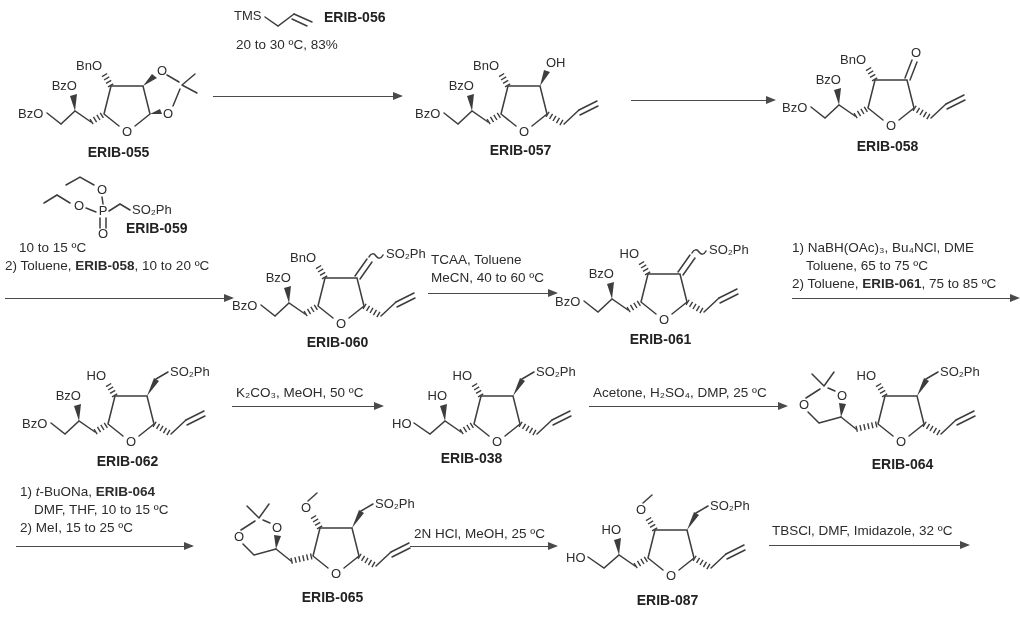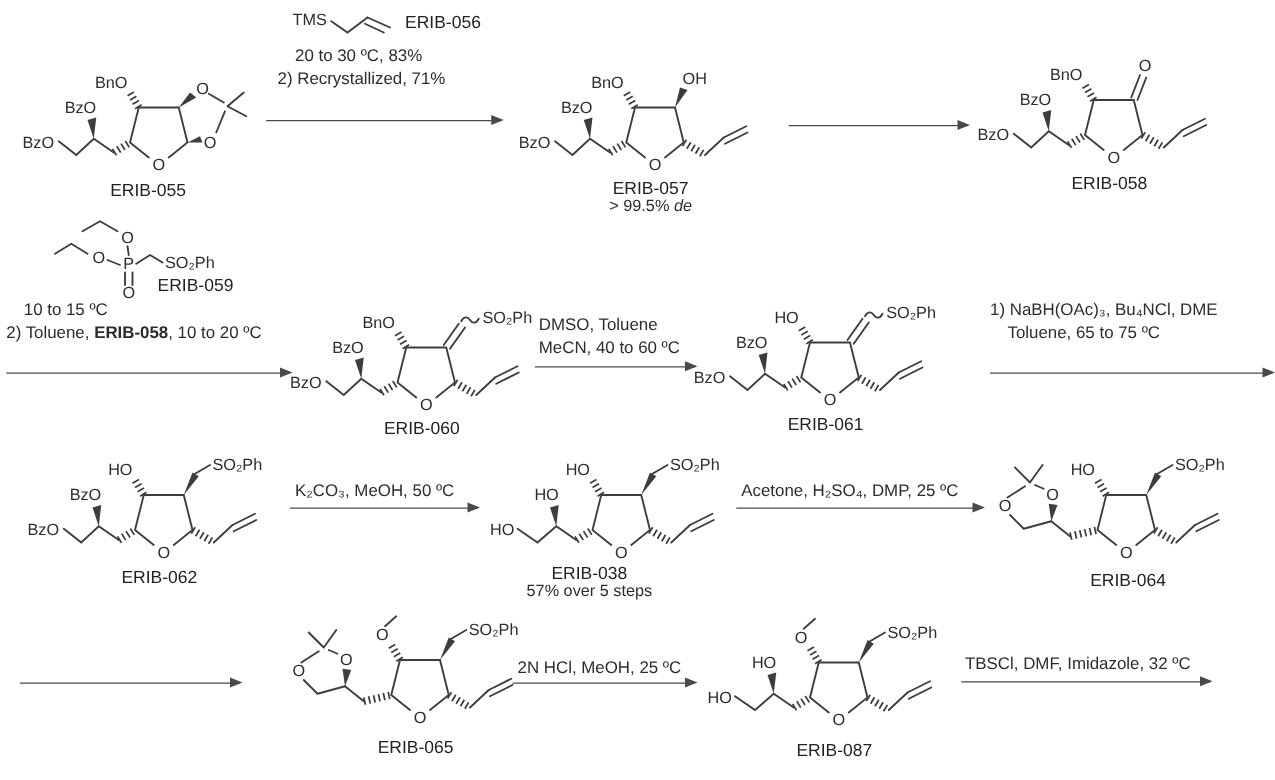--- a/index.html
+++ b/index.html
@@ -4,21 +4,21 @@
 <style>
   html,body{margin:0;padding:0;background:#fff;}
   .canvas{position:relative;width:1020px;height:624px;background:#ffffff;overflow:hidden;
           font-family:"Liberation Sans",sans-serif;color:#2d2d2d;}
   .mol{position:absolute;}
   .mol svg{display:block;overflow:visible;}
   .b{stroke:#3d3d3d;stroke-width:1.5;fill:none;stroke-linecap:round;}
   .hash{stroke:#3d3d3d;stroke-width:6;stroke-dasharray:1.4 2.6;fill:none;}
   .w{fill:#3d3d3d;stroke:none;}
   .mol text{font-family:"Liberation Sans",sans-serif;font-size:13px;fill:#2d2d2d;}
-  .cname{position:absolute;left:0;width:100%;text-align:center;font-weight:normal;
+  .cname{position:absolute;left:0;width:100%;text-align:center;font-weight:bold;
          font-size:14px;color:#222;white-space:nowrap;}
   .cnote{position:absolute;left:0;width:100%;text-align:center;font-size:13px;color:#2d2d2d;white-space:nowrap;}
   .cond{position:absolute;font-size:13.5px;line-height:18px;white-space:nowrap;color:#2c2c2c;}
   .cond .ind{padding-left:14px;}
   .ref{font-weight:bold;}
   .it{font-style:italic;}
   .arrow{position:absolute;height:0;border-top:1.5px solid #4a4a4a;}
   .arrow::after{content:"";position:absolute;right:-2px;top:-4.6px;width:0;height:0;
     border-left:10px solid #4a4a4a;border-top:4px solid transparent;border-bottom:4px solid transparent;}
 </style>
@@ -55,21 +55,20 @@
         <path class="b" d="M33,15 L46,24 L62,12"></path>
         <path class="b" d="M62,12 L80,20 M60,17 L75,24"></path>
       </g>
       <text x="2" y="18">TMS</text>
     </svg>
     <div class="cname" style="left:92px;width:auto;top:7px">ERIB-056</div>
   </div>
 
   <div class="cond" style="left:222px;top:36px">
     <div class="ind">20 to 30 ºC, 83%</div>
-    <div>2) Recrystallized, 71%</div>
   </div>
   <div class="arrow" style="left:213px;top:96px;width:188px"></div>
 
   <div class="mol" style="left:413px;top:50px;width:215px;height:122px">
     <svg width="215" height="96" viewBox="0 0 215 96">
       <g>
         <path class="b" d="M31,63 L45,74 L59,61 L75,72"></path>
         <path class="hash" d="M75,72 L88,64"></path>
         <polygon class="w" points="59,61 54,46 61,44"></polygon>
         <path class="b" d="M88,64 L95,36 L127,36 L134,64 L119,76 M103,76 L88,64"></path>
@@ -79,21 +78,20 @@
         <path class="b" d="M151,74 L166,60"></path>
         <path class="b" d="M166,60 L184,51 M167,65 L185,56"></path>
       </g>
       <text x="2" y="68">BzO</text>
       <text x="61" y="40" text-anchor="end">BzO</text>
       <text x="86" y="20" text-anchor="end">BnO</text>
       <text x="133" y="17">OH</text>
       <text x="111" y="86" text-anchor="middle">O</text>
     </svg>
     <div class="cname" style="top:92px">ERIB-057</div>
-    <div class="cnote" style="top:107px"><span>&gt; 99.5% </span><span class="it">de</span></div>
   </div>
 
   <div class="arrow" style="left:631px;top:100px;width:143px"></div>
 
   <div class="mol" style="left:780px;top:44px;width:215px;height:115px">
     <svg width="215" height="96" viewBox="0 0 215 96">
       <g>
         <path class="b" d="M31,63 L45,74 L59,61 L75,72"></path>
         <path class="hash" d="M75,72 L88,64"></path>
         <polygon class="w" points="59,61 54,46 61,44"></polygon>
@@ -155,21 +153,21 @@
       <text x="2" y="68">BzO</text>
       <text x="61" y="40" text-anchor="end">BzO</text>
       <text x="86" y="20" text-anchor="end">BnO</text>
       <text x="156" y="16">SO₂Ph</text>
       <text x="111" y="86" text-anchor="middle">O</text>
     </svg>
     <div class="cname" style="top:92px">ERIB-060</div>
   </div>
 
   <div class="cond" style="left:431px;top:251px">
-    <div>DMSO, Toluene</div>
+    <div>TCAA, Toluene</div>
     <div>MeCN, 40 to 60 ºC</div>
   </div>
   <div class="arrow" style="left:428px;top:293px;width:128px"></div>
 
   <div class="mol" style="left:553px;top:238px;width:215px;height:110px">
     <svg width="215" height="96" viewBox="0 0 215 96">
       <g>
         <path class="b" d="M31,63 L45,74 L59,61 L75,72"></path>
         <path class="hash" d="M75,72 L88,64"></path>
         <polygon class="w" points="59,61 54,46 61,44"></polygon>
@@ -186,20 +184,21 @@
       <text x="86" y="20" text-anchor="end">HO</text>
       <text x="156" y="16">SO₂Ph</text>
       <text x="111" y="86" text-anchor="middle">O</text>
     </svg>
     <div class="cname" style="top:93px">ERIB-061</div>
   </div>
 
   <div class="cond" style="left:792px;top:239px">
     <div>1) NaBH(OAc)₃, Bu₄NCl, DME</div>
     <div class="ind">Toluene, 65 to 75 ºC</div>
+    <div><span>2) Toluene, </span><span class="ref">ERIB-061</span><span>, 75 to 85 ºC</span></div>
   </div>
   <div class="arrow" style="left:792px;top:298px;width:226px"></div>
 
   <div class="mol" style="left:20px;top:360px;width:215px;height:110px">
     <svg width="215" height="96" viewBox="0 0 215 96">
       <g>
         <path class="b" d="M31,63 L45,74 L59,61 L75,72"></path>
         <path class="hash" d="M75,72 L88,64"></path>
         <polygon class="w" points="59,61 54,46 61,44"></polygon>
         <path class="b" d="M88,64 L95,36 L127,36 L134,64 L119,76 M103,76 L88,64"></path>
@@ -238,21 +237,20 @@
         <path class="b" d="M151,74 L166,60"></path>
         <path class="b" d="M166,60 L184,51 M167,65 L185,56"></path>
       </g>
       <text x="6" y="68">HO</text>
       <text x="61" y="40" text-anchor="end">HO</text>
       <text x="86" y="20" text-anchor="end">HO</text>
       <text x="150" y="16">SO₂Ph</text>
       <text x="111" y="86" text-anchor="middle">O</text>
     </svg>
     <div class="cname" style="top:90px;margin-left:-22px">ERIB-038</div>
-    <div class="cnote" style="top:105px;margin-left:-22px">57% over 5 steps</div>
   </div>
 
   <div class="cond" style="left:593px;top:384px">
     <div>Acetone, H₂SO₄, DMP, 25 ºC</div>
   </div>
   <div class="arrow" style="left:589px;top:406px;width:197px"></div>
 
   <div class="mol" style="left:790px;top:360px;width:225px;height:115px">
     <svg width="215" height="96" viewBox="0 0 215 96">
       <g>
@@ -272,20 +270,25 @@
       </g>
       <text x="52" y="40" text-anchor="middle">O</text>
       <text x="14" y="49" text-anchor="middle">O</text>
       <text x="86" y="20" text-anchor="end">HO</text>
       <text x="150" y="16">SO₂Ph</text>
       <text x="111" y="86" text-anchor="middle">O</text>
     </svg>
     <div class="cname" style="top:96px">ERIB-064</div>
   </div>
 
+  <div class="cond" style="left:20px;top:483px">
+    <div><span>1) </span><span class="it">t</span><span>-BuONa, </span><span class="ref">ERIB-064</span></div>
+    <div class="ind">DMF, THF, 10 to 15 ºC</div>
+    <div>2) MeI, 15 to 25 ºC</div>
+  </div>
   <div class="arrow" style="left:16px;top:546px;width:176px"></div>
 
   <div class="mol" style="left:225px;top:492px;width:215px;height:115px">
     <svg width="215" height="96" viewBox="0 0 215 96">
       <g>
         <path class="b" d="M34,26 L22,14 M34,26 L44,12"></path>
         <path class="b" d="M38,28 L45,31"></path>
         <polygon class="w" points="49,43 56,44 51,57"></polygon>
         <path class="b" d="M51,57 L29,63 M29,63 L18,52 M16,38 L30,29"></path>
         <path class="b" d="M51,57 L66,69"></path>

